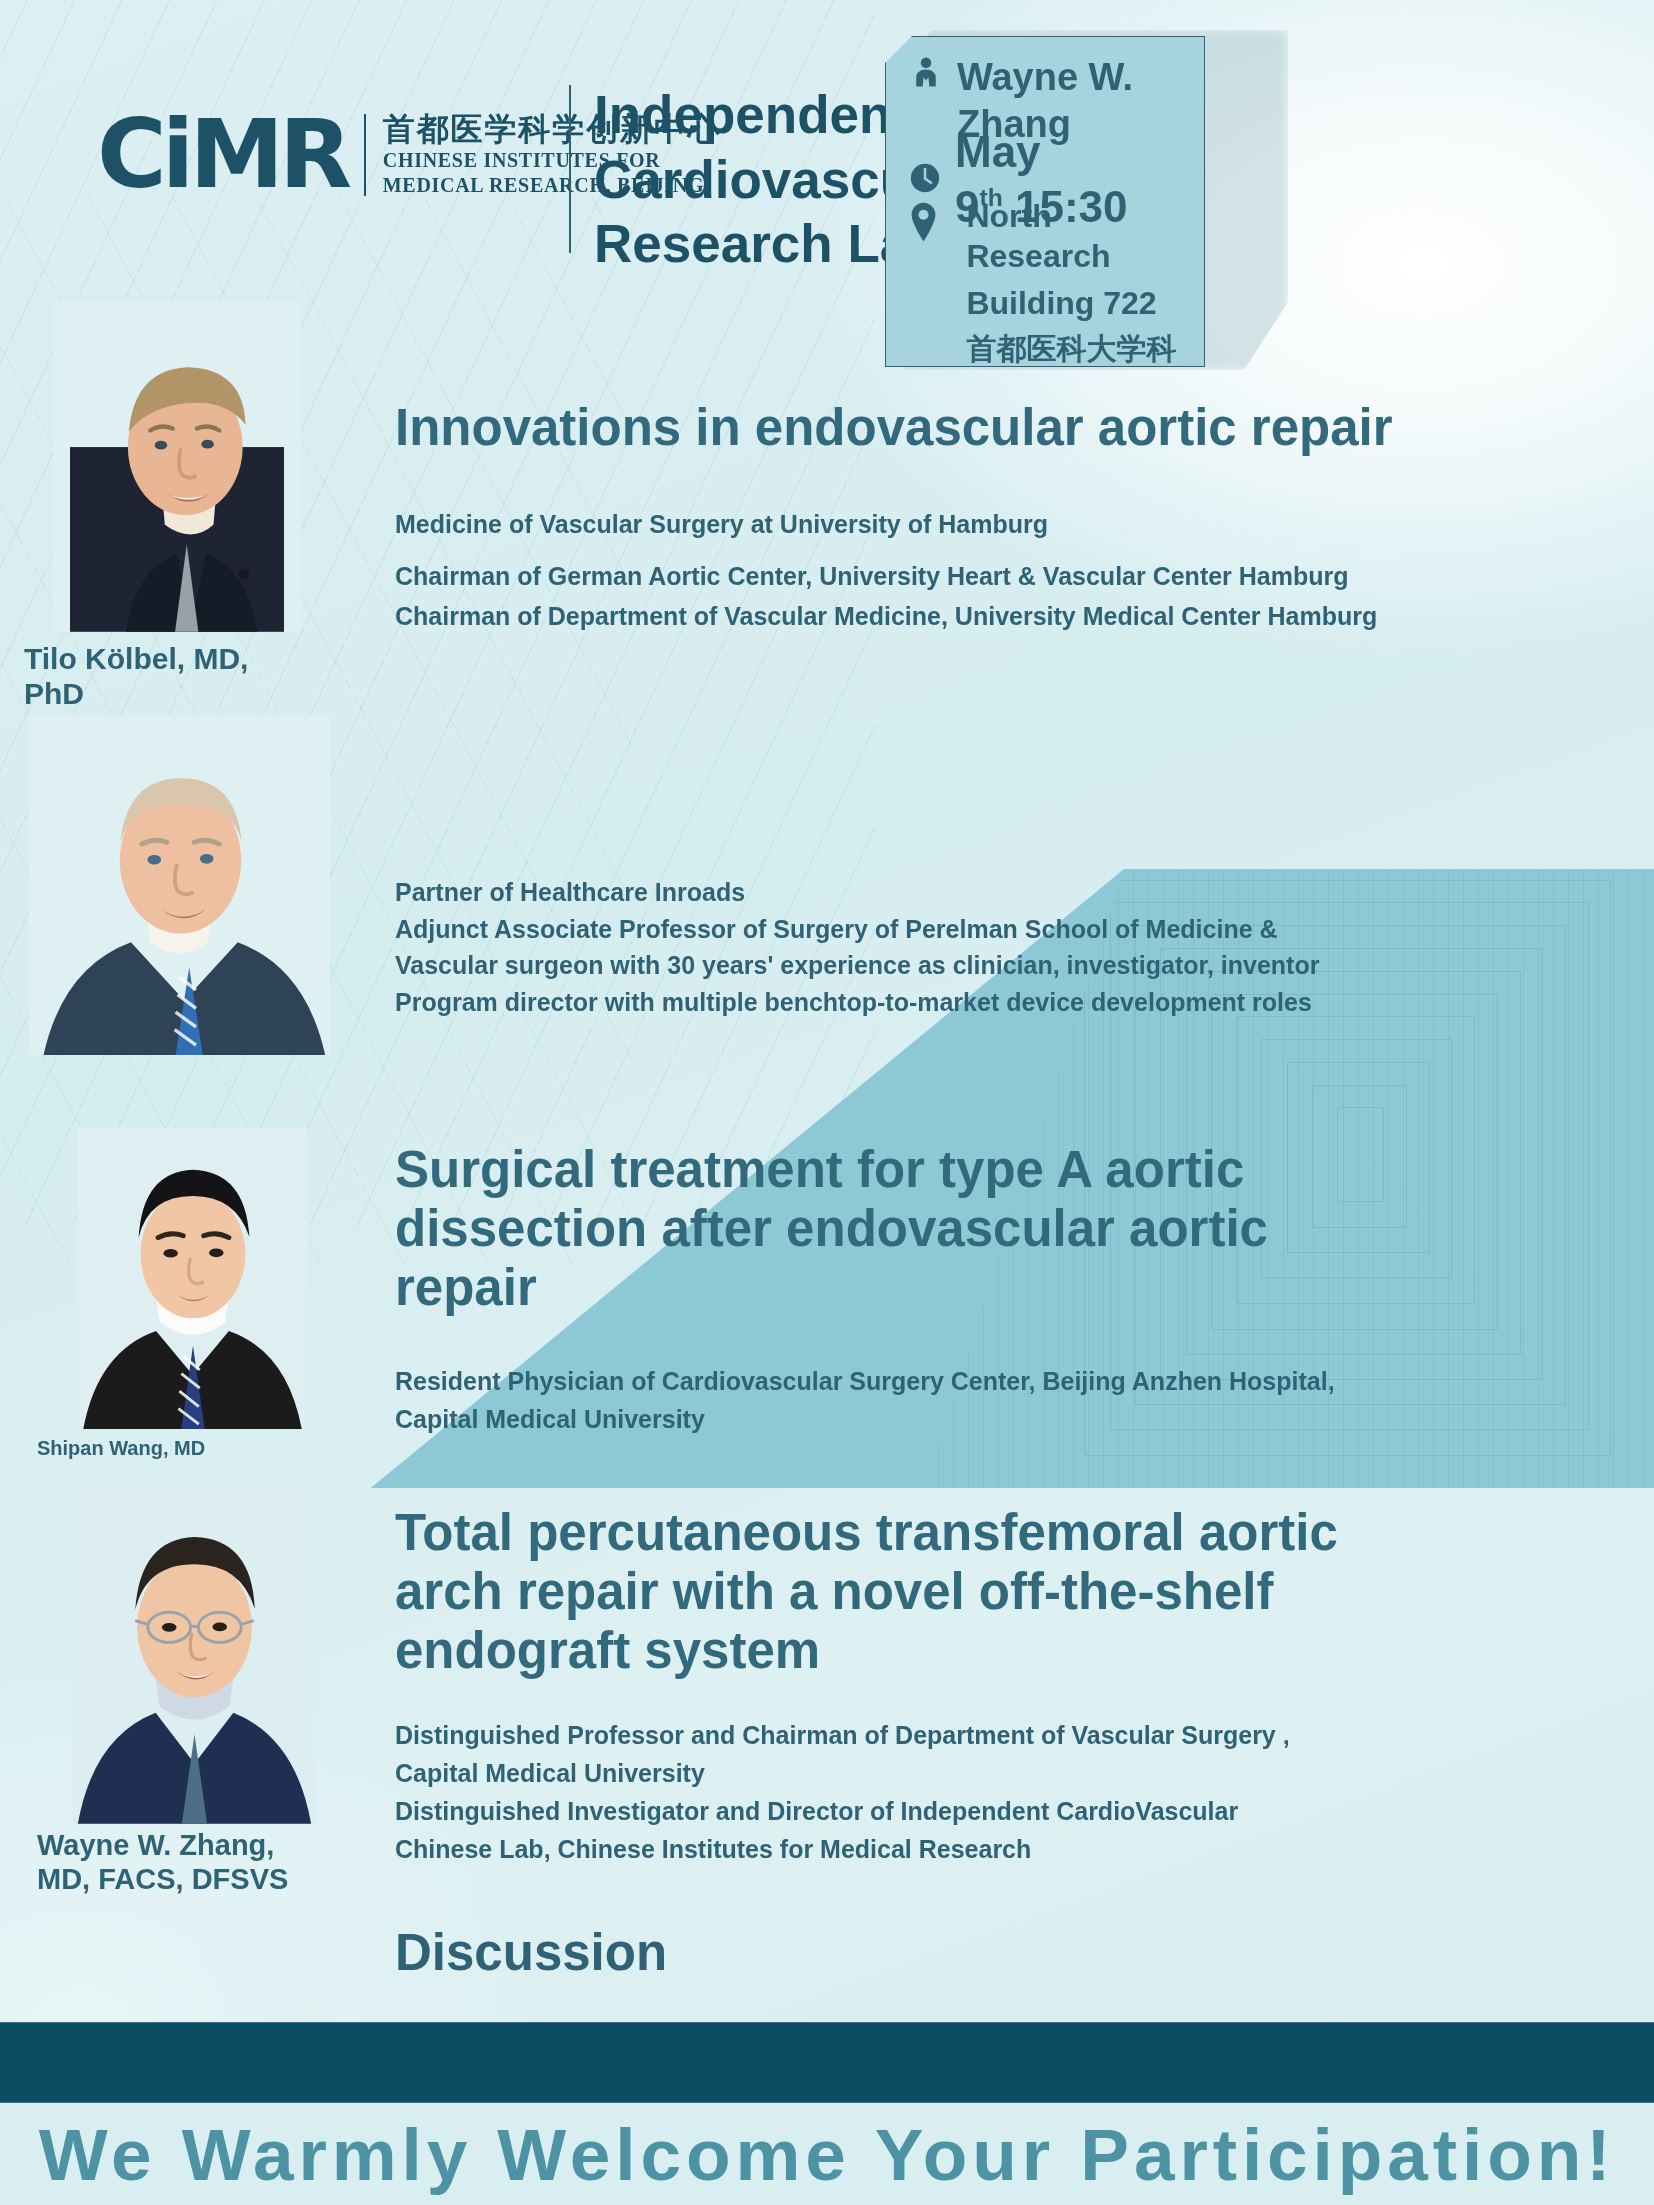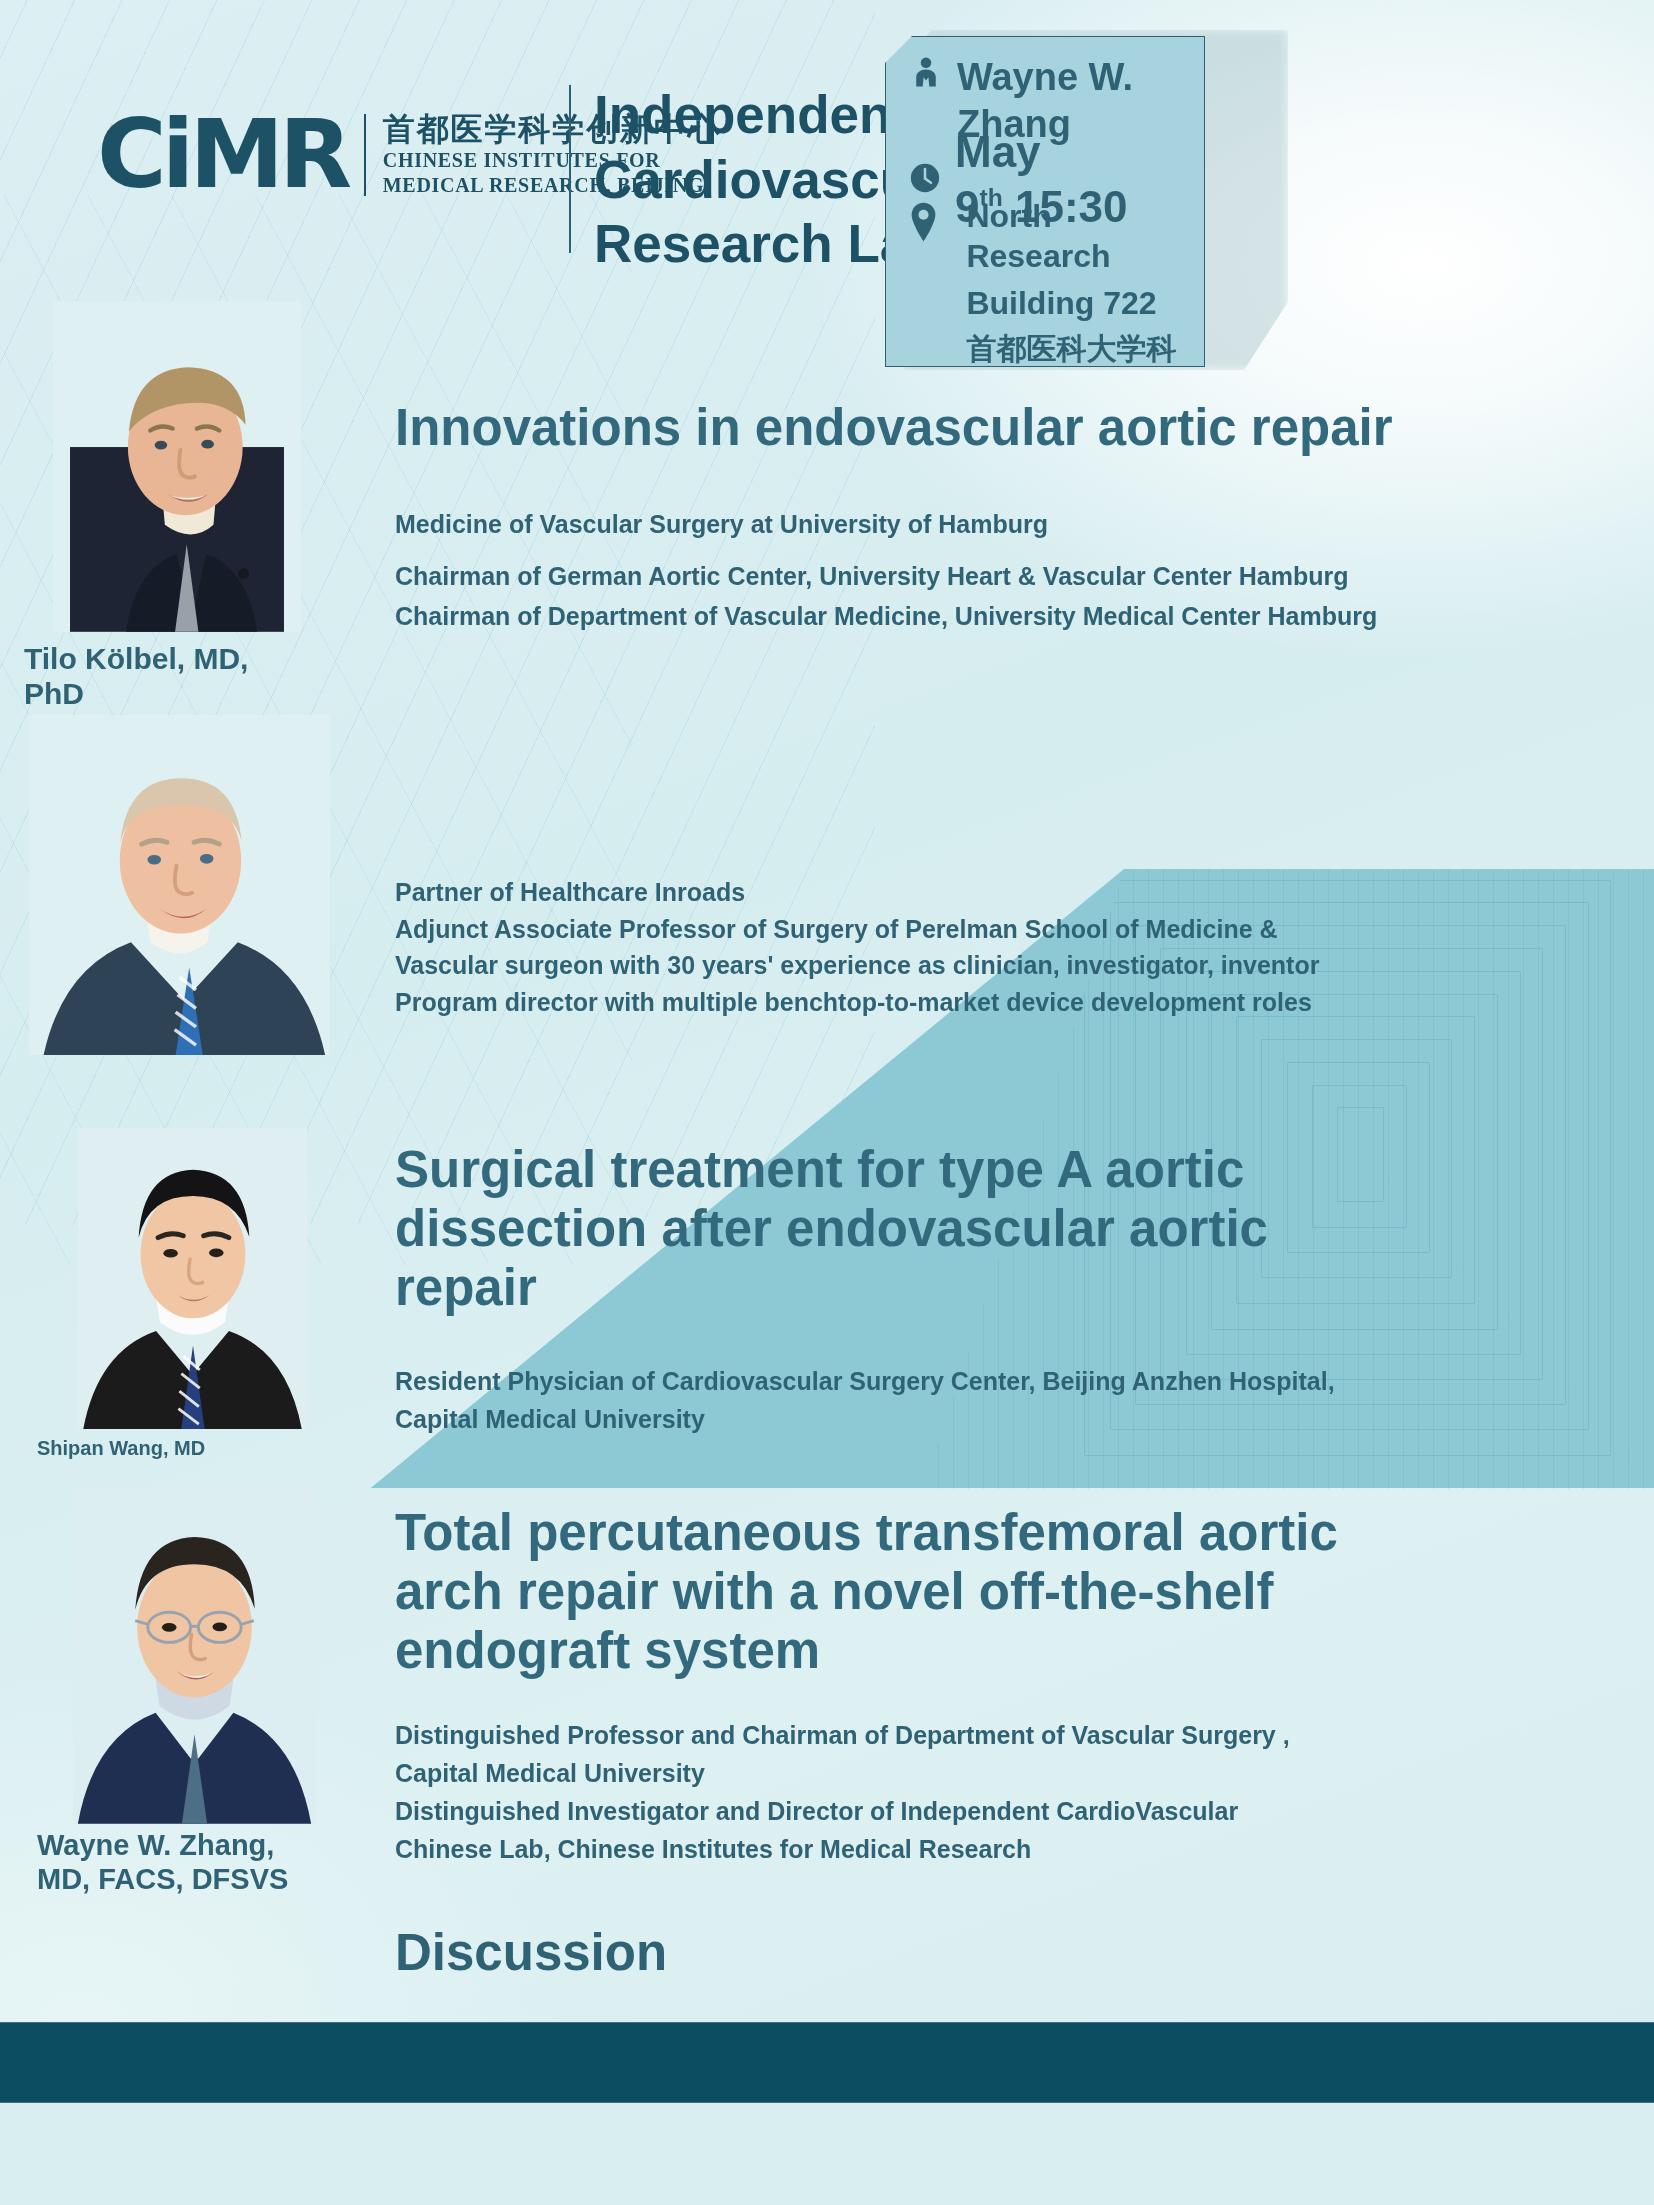--- a/index.html
+++ b/index.html
@@ -373,15 +373,16 @@
     <div>Distinguished Professor and Chairman of Department of Vascular Surgery ,</div>
     <div>Capital Medical University</div>
     <div>Distinguished Investigator and Director of Independent CardioVascular</div>
     <div>Chinese Lab, Chinese Institutes for Medical Research</div>
   </div>
 
   <div class="talk-title" style="left:395px; top:1923px; width:584px; font-size:51px; color:#2f6274;">Discussion</div>
 
   <div class="footbar"></div>
   <div class="footwrap"></div>
+  <div class="foottext">We Warmly Welcome Your Participation!</div>
 
 </div>
 
 
 </body></html>

